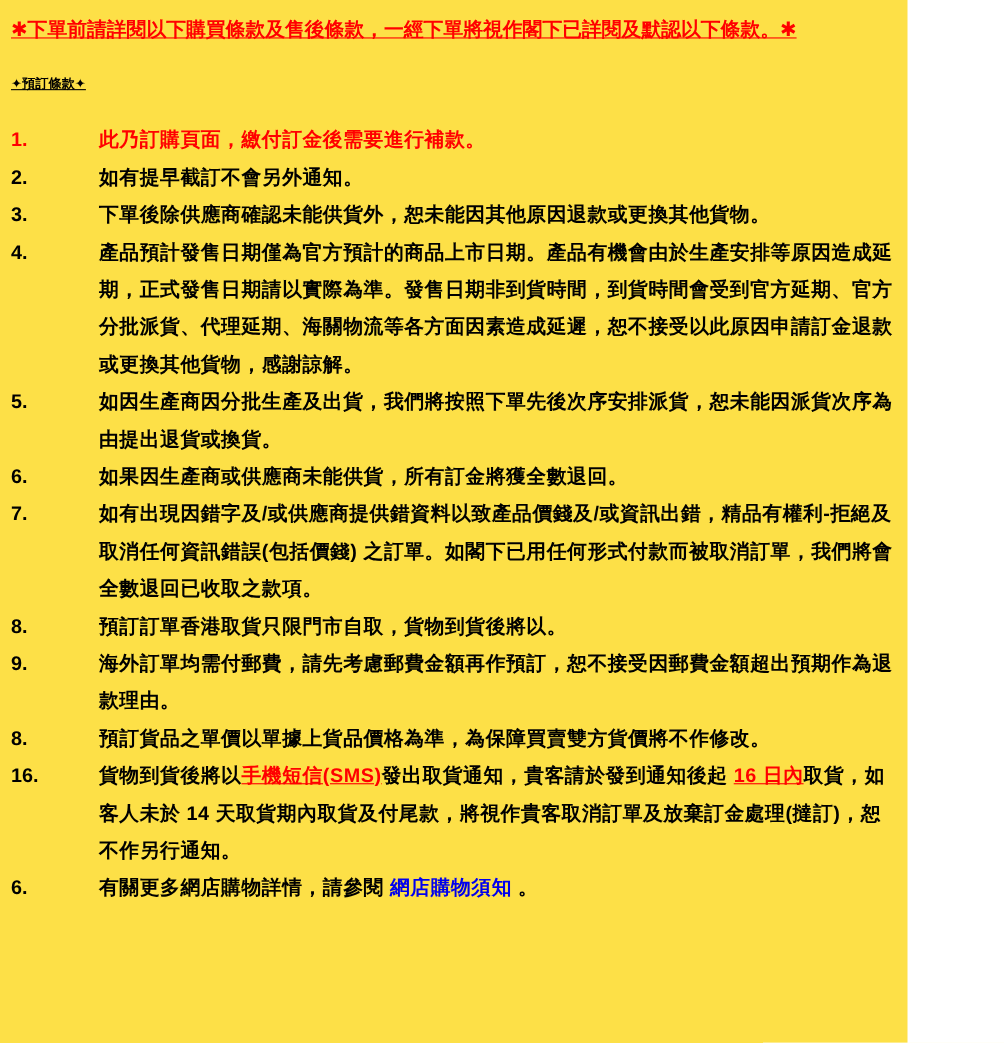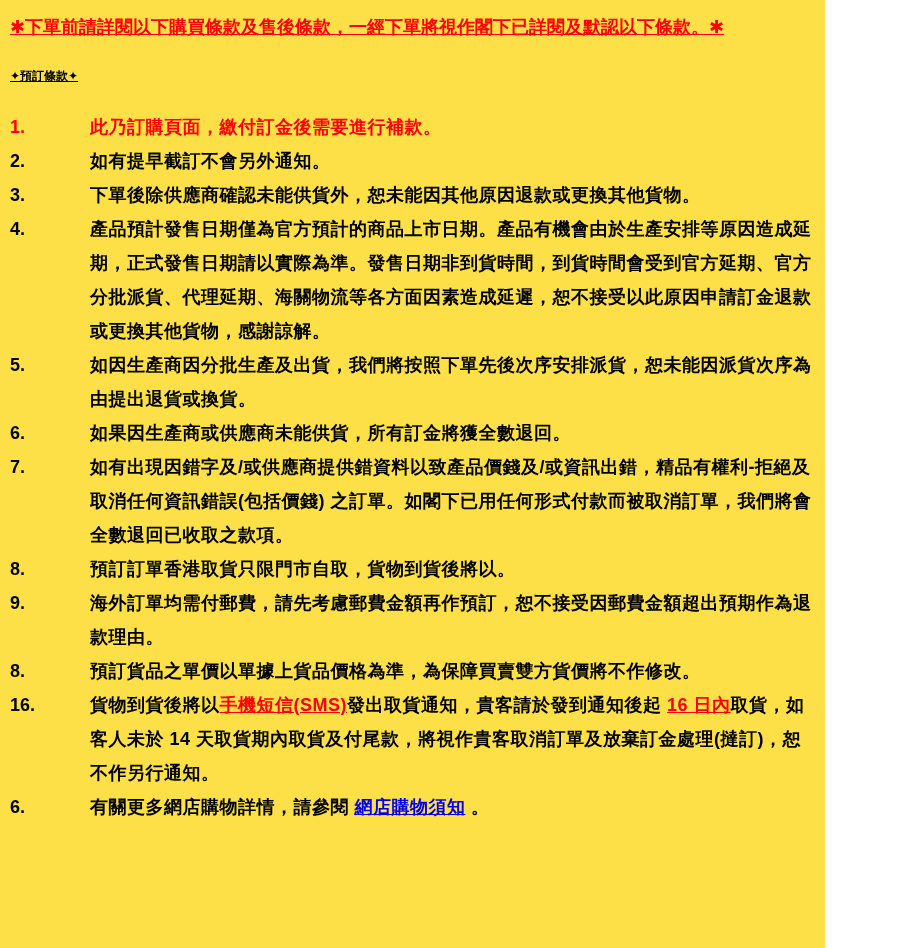--- a/index.html
+++ b/index.html
@@ -50,21 +50,20 @@
   }
   .seg.normal { color: #000000; }
   .seg.red { color: #ff0000; }
   .num.red { color: #ff0000; }
   .seg.red-underline {
     color: #ff0000;
     text-decoration: underline;
   }
   .seg.link {
     color: #0000ee;
-    text-decoration: underline;
     cursor: pointer;
     text-align: right;
   }
 </style>
 </head>
 <body>
 
 <div class="page">
   <div class="title">✱下單前請詳閱以下購買條款及售後條款，一經下單將視作閣下已詳閱及默認以下條款。✱</div>
 

